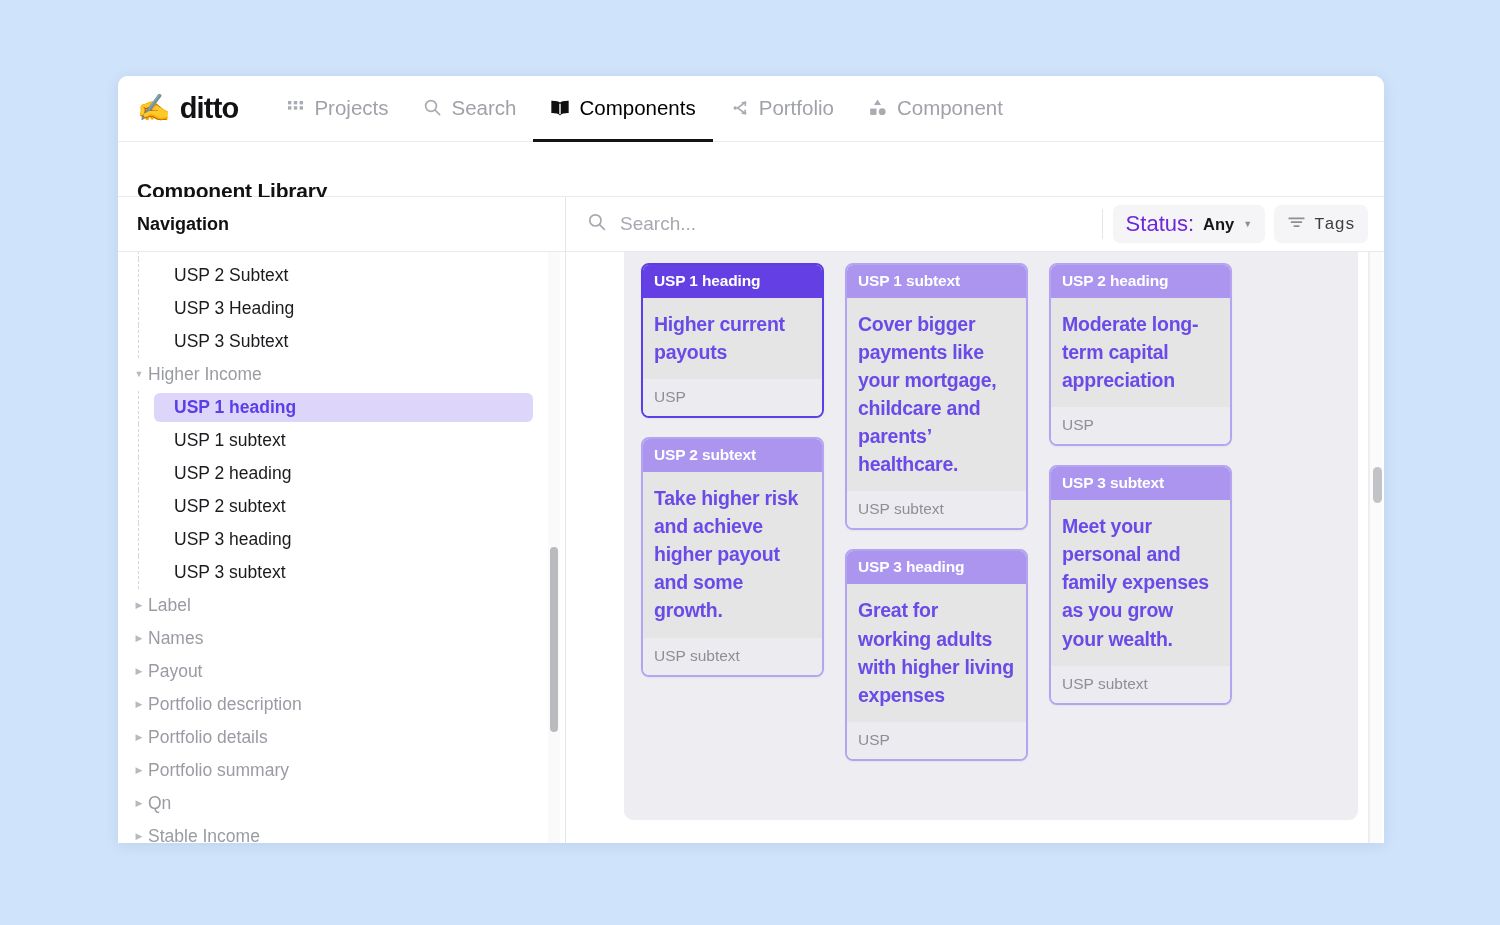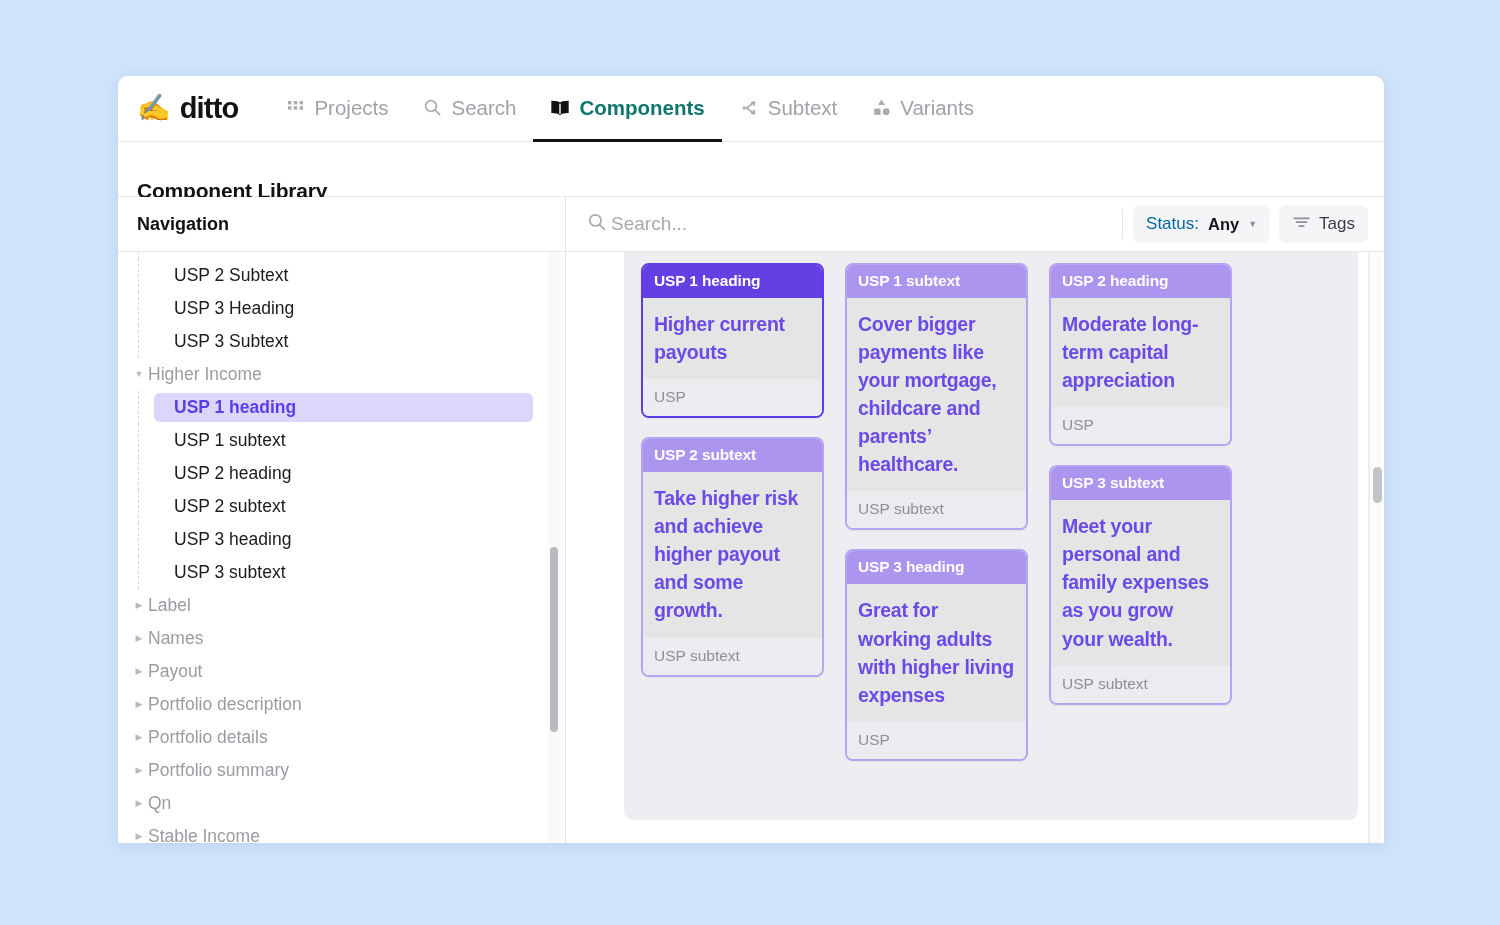--- a/index.html
+++ b/index.html
@@ -68,22 +68,22 @@
     gap: 9px;
     padding: 8px 17px;
     color: #a0a2a9;
     font-size: 20.5px;
     cursor: pointer;
     position: relative;
     border-bottom: 3px solid transparent;
     margin-bottom: -1px;
   }
   .nav-tab.active {
-    color: #0f766e;
-    font-weight: bold;
+    color: #000000;
+    font-weight: normal;
     border-bottom-color: #141417;
   }
   .nav-tab .tab-icon {
     display: flex;
     align-items: center;
     justify-content: center;
     width: 20px;
     height: 20px;
     flex: 0 0 20px;
   }
@@ -233,21 +233,21 @@
     display: flex;
     align-items: center;
     border-bottom: 1px solid #e9eaee;
     padding: 0 16px 0 14px;
     gap: 0;
   }
   #search-box {
     flex: 1 1 auto;
     display: flex;
     align-items: center;
-    gap: 4px;
+    gap: 13px;
     height: 100%;
     padding-left: 7px;
   }
   #search-box .search-text {
     font-size: 19px;
     color: #a7a9b0;
   }
   #filter-divider {
     width: 1px;
     height: 30px;
@@ -258,34 +258,34 @@
     display: flex;
     align-items: center;
     height: 38px;
     border-radius: 7px;
     background: #f5f5f7;
     padding: 0 13px;
     gap: 9px;
     cursor: pointer;
   }
   .filter-chip .chip-label {
-    font-size: 17px;
-    color: #0369a1;
+    font-size: 22px;
+    color: #6d28d9;
   }
   .filter-chip .chip-value {
     font-size: 16.5px;
     color: #15151a;
     font-weight: bold;
   }
   .filter-chip .caret-small {
     font-size: 9px;
     color: #8d8f96;
     line-height: 1;
   }
-  #tags-chip { margin-left: 9px; gap: 8px; }
+  #tags-chip { margin-left: 9px; gap: 8px; font-family: Liberation Mono, monospace; }
   #tags-chip .chip-value { font-weight: normal; color: #3d3e44; font-size: 17px; }
 
   
   #canvas {
     flex: 1 1 auto;
     position: relative;
     overflow: hidden;
     background: #fff;
   }
   #card-panel {
@@ -430,32 +430,32 @@
 
       <div class="nav-tab">
         <span class="tab-icon">
           <svg width="20" height="18" viewBox="0 0 20 18" fill="none" stroke="#a9abb2" stroke-width="1.6" stroke-linecap="round">
             <path d="M15.5 3.2 L7.5 9 L15.5 14.6"></path>
             <path d="M15.5 3.2 L12.4 3.9 M15.5 3.2 L15.2 6.4"></path>
             <path d="M15.5 14.6 L12.3 14.1 M15.5 14.6 L15.0 11.4"></path>
             <circle cx="5.2" cy="9" r="1.7" fill="#a9abb2" stroke="none"></circle>
           </svg>
         </span>
-        <span>Subtext</span>
+        <span>Portfolio</span>
       </div>
 
       <div class="nav-tab">
         <span class="tab-icon">
           <svg width="19" height="19" viewBox="0 0 19 19" fill="#a9abb2">
             <path d="M9.5 1.6 L13 7 L6 7 Z"></path>
             <rect x="2.2" y="10.6" width="6.3" height="6.3"></rect>
             <circle cx="14.2" cy="13.7" r="3.4"></circle>
           </svg>
         </span>
-        <span>Variants</span>
+        <span>Component</span>
       </div>
 
     </div>
   </div>
 
   <div id="page-title-row">
     <span class="title">Component Library</span>
   </div>
 
   <div id="body-split">

